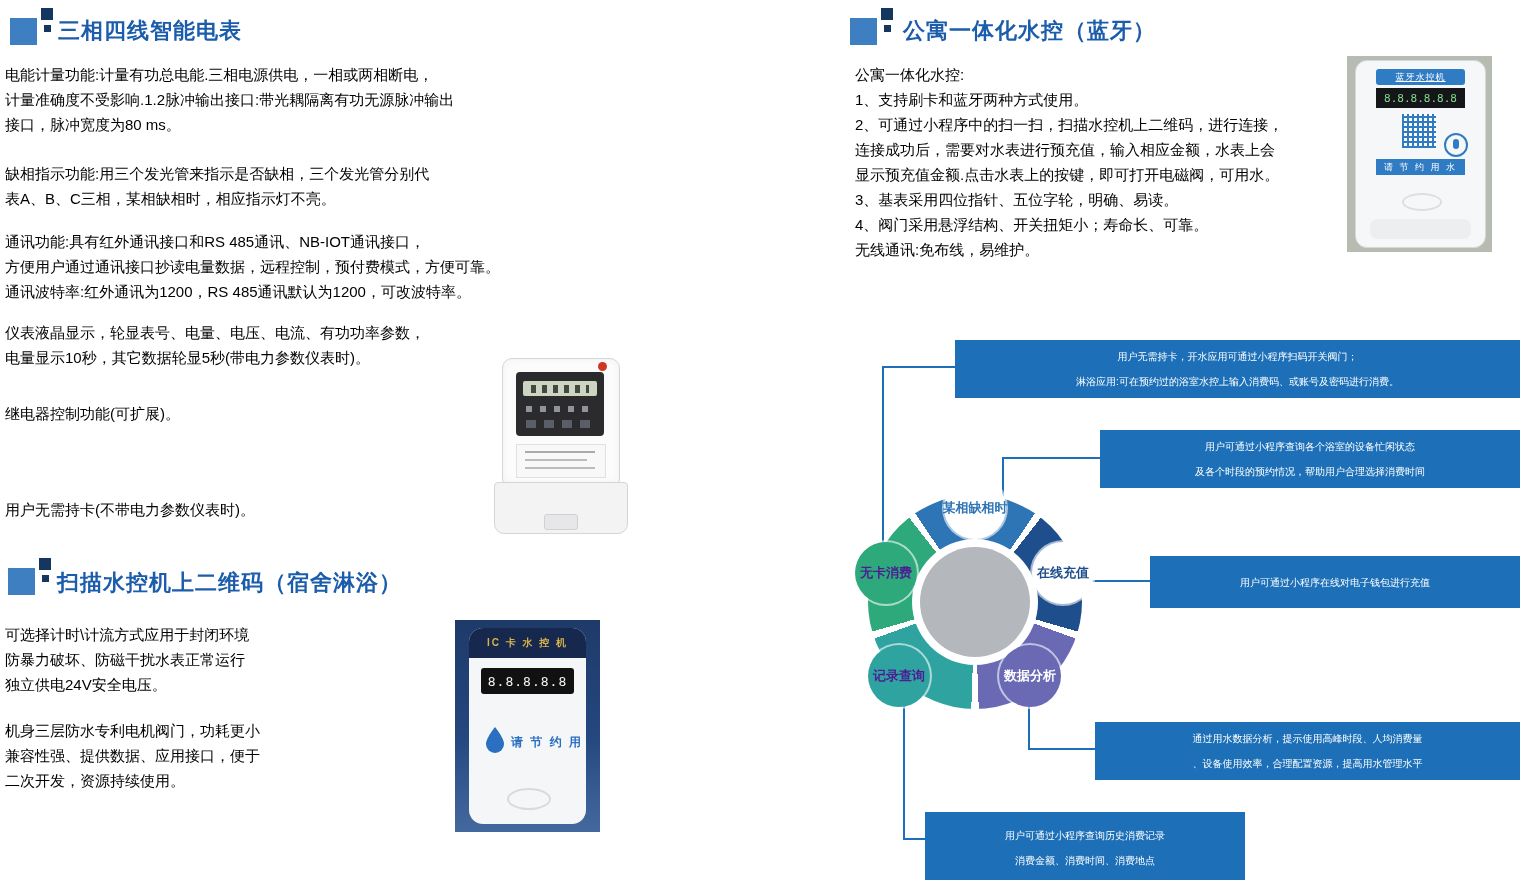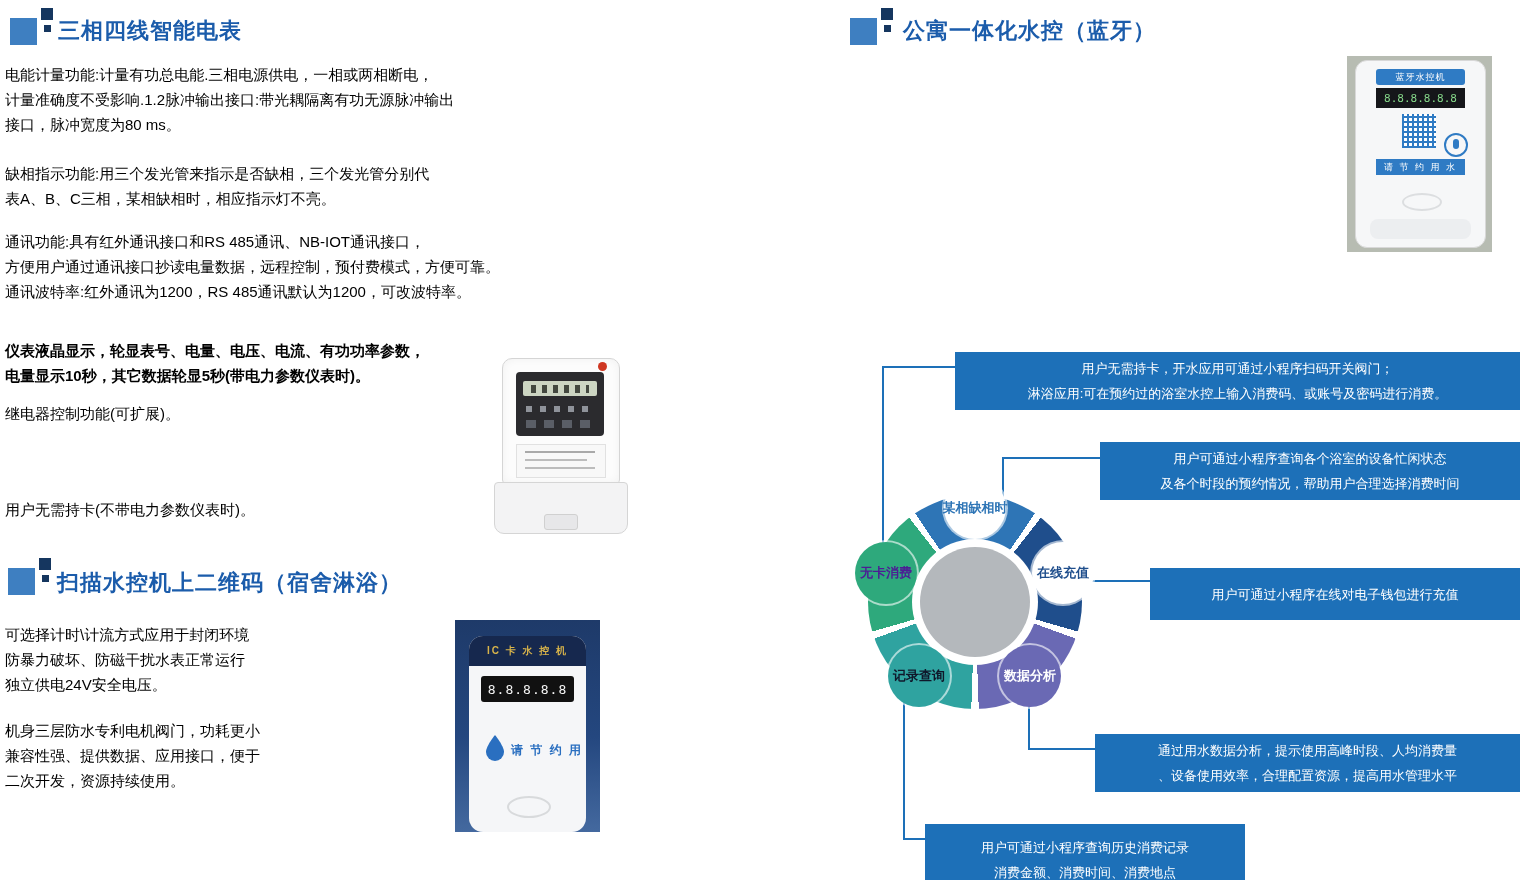--- a/index.html
+++ b/index.html
@@ -5,23 +5,23 @@
   html,body{margin:0;padding:0;background:#fff;}
   .page{position:relative;width:1525px;height:880px;background:#ffffff;
         font-family:"Liberation Sans",sans-serif;color:#111;overflow:hidden;}
   .abs{position:absolute;}
   .title{font-size:22px;font-weight:bold;color:#1b5cab;letter-spacing:1px;white-space:nowrap;}
   .para{font-size:15px;line-height:25px;color:#000;white-space:pre-line;}
   .ticon{width:46px;height:44px;}
   .ticon div{position:absolute;}
   .ticon .big{width:27px;height:27px;background:#3e7fc1;}
   .ticon .sm{background:#15365f;}
-  .callout{background:#1d70b8;color:#fff;font-size:13px;line-height:25px;
+  .callout{background:#1d70b8;color:#fff;font-size:10px;line-height:25px;
            display:flex;align-items:center;justify-content:center;text-align:center;
-           white-space:pre-line;box-sizing:border-box;padding:4px 10px;margin-top:12px;}
+           white-space:pre-line;box-sizing:border-box;padding:4px 10px;}
   .line{background:#1d70b8;}
   .seg{width:62px;height:62px;border-radius:50%;display:flex;align-items:center;
        justify-content:center;font-size:13px;font-weight:bold;white-space:nowrap;
        box-shadow:0 0 0 2px rgba(255,255,255,.6);}
   .mono{font-family:"DejaVu Sans Mono",monospace;}
   .flexc{display:flex;align-items:center;justify-content:center;}
 </style>
 </head>
 <body>
 
@@ -35,21 +35,21 @@
   <div class="abs title" style="left:58px;top:16px;">三相四线智能电表</div>
 
   <div class="abs para" style="left:5px;top:62px;width:525px;">电能计量功能:计量有功总电能.三相电源供电，一相或两相断电，
 计量准确度不受影响.1.2脉冲输出接口:带光耦隔离有功无源脉冲输出
 接口，脉冲宽度为80 ms。</div>
   <div class="abs para" style="left:5px;top:161px;width:525px;">缺相指示功能:用三个发光管来指示是否缺相，三个发光管分别代
 表A、B、C三相，某相缺相时，相应指示灯不亮。</div>
   <div class="abs para" style="left:5px;top:229px;width:530px;">通讯功能:具有红外通讯接口和RS 485通讯、NB-IOT通讯接口，
 方便用户通过通讯接口抄读电量数据，远程控制，预付费模式，方便可靠。
 通讯波特率:红外通讯为1200，RS 485通讯默认为1200，可改波特率。</div>
-  <div class="abs para" style="left:5px;top:338px;width:525px;font-weight:bold;">仪表液晶显示，轮显表号、电量、电压、电流、有功功率参数，
+  <div class="abs para" style="left:5px;top:320px;width:525px;">仪表液晶显示，轮显表号、电量、电压、电流、有功功率参数，
 电量显示10秒，其它数据轮显5秒(带电力参数仪表时)。</div>
   <div class="abs para" style="left:5px;top:401px;width:400px;">继电器控制功能(可扩展)。</div>
   <div class="abs para" style="left:5px;top:497px;width:400px;">用户无需持卡(不带电力参数仪表时)。</div>
 
   <div class="abs" style="left:492px;top:356px;width:136px;height:178px;">
     <div class="abs" style="left:10px;top:2px;width:116px;height:124px;background:#fcfcfc;border:1px solid #d5d5d5;border-radius:10px 10px 4px 4px;box-shadow:inset 0 0 8px rgba(0,0,0,.05);"></div>
     <div class="abs" style="left:106px;top:6px;width:9px;height:9px;border-radius:50%;background:#cf3722;"></div>
     <div class="abs" style="left:24px;top:16px;width:88px;height:64px;background:#2b2b2e;border-radius:4px;">
       <div class="abs" style="left:7px;top:9px;width:74px;height:15px;background:#ccd5c2;border-radius:2px;background-image:repeating-linear-gradient(90deg,#43483f 0 5px,rgba(0,0,0,0) 5px 11px);background-size:58px 8px;background-repeat:no-repeat;background-position:8px 4px;"></div>
       <div class="abs" style="left:10px;top:34px;width:68px;height:6px;background:repeating-linear-gradient(90deg,#8f939a 0 6px,rgba(0,0,0,0) 6px 14px);"></div>
@@ -72,42 +72,50 @@
   <div class="abs title" style="left:57px;top:568px;">扫描水控机上二维码（宿舍淋浴）</div>
 
   <div class="abs para" style="left:5px;top:622px;width:330px;">可选择计时\计流方式应用于封闭环境
 防暴力破坏、防磁干扰水表正常运行
 独立供电24V安全电压。</div>
   <div class="abs para" style="left:5px;top:718px;width:330px;">机身三层防水专利电机阀门，功耗更小
 兼容性强、提供数据、应用接口，便于
 二次开发，资源持续使用。</div>
 
   <div class="abs" style="left:455px;top:620px;width:145px;height:212px;background:linear-gradient(180deg,#1e3a69 0%,#24477f 55%,#44699f 100%);">
-    <div class="abs" style="left:14px;top:16px;width:117px;height:196px;background:#f5f6f8;border-radius:14px;overflow:hidden;">
+    <div class="abs" style="left:14px;top:8px;width:117px;height:196px;background:#f5f6f8;border-radius:14px;overflow:hidden;">
       <div class="abs flexc" style="left:0;top:0;width:117px;height:30px;background:#16284e;color:#d9b44a;font-size:10px;font-weight:bold;letter-spacing:2px;">IC 卡 水 控 机</div>
       <div class="abs flexc mono" style="left:12px;top:40px;width:93px;height:26px;background:#111;border-radius:3px;color:#f4f4f4;font-size:13px;letter-spacing:1px;">8.8.8.8.8</div>
       <svg class="abs" style="left:14px;top:98px;" width="24" height="28" viewBox="0 0 24 28">
         <path d="M12 1C12 1 3 12 3 18a9 9 0 0018 0C21 12 12 1 12 1z" fill="#2a6fc0"></path>
       </svg>
       <div class="abs" style="left:42px;top:106px;color:#2a6fc0;font-size:12px;font-weight:bold;letter-spacing:2px;white-space:nowrap;">请 节 约 用 水</div>
       <div class="abs" style="left:38px;top:160px;width:40px;height:18px;border:2px solid #d8dadc;border-radius:50%;"></div>
     </div>
   </div>
 
   <div class="abs ticon" style="left:850px;top:6px;">
     <div class="big" style="left:0;top:12px;"></div>
     <div class="sm" style="left:31px;top:2px;width:12px;height:12px;"></div>
     <div class="sm" style="left:34px;top:19px;width:7px;height:7px;"></div>
   </div>
   <div class="abs title" style="left:903px;top:16px;">公寓一体化水控（蓝牙）</div>
 
+  <div class="abs para" style="left:855px;top:62px;width:485px;">公寓一体化水控:
+1、支持刷卡和蓝牙两种方式使用。
+2、可通过小程序中的扫一扫，扫描水控机上二维码，进行连接，
+连接成功后，需要对水表进行预充值，输入相应金额，水表上会
+显示预充值金额.点击水表上的按键，即可打开电磁阀，可用水。
+3、基表采用四位指针、五位字轮，明确、易读。
+4、阀门采用悬浮结构、开关扭矩小；寿命长、可靠。
+无线通讯:免布线，易维护。</div>
 
   <div class="abs" style="left:1347px;top:56px;width:145px;height:196px;background:#b7bcb2;">
     <div class="abs" style="left:8px;top:4px;width:129px;height:186px;background:#f6f7f8;border:1px solid #d8d8d8;border-radius:12px;overflow:hidden;">
-      <div class="abs flexc" style="left:20px;top:8px;width:89px;height:16px;background:#2f7bc4;border-radius:3px;color:#fff;font-size:9px;letter-spacing:1px;">蓝牙水控机</div>
+      <div class="abs flexc" style="left:20px;top:8px;width:89px;height:16px;background:#2f7bc4;border-radius:3px;color:#fff;font-size:9px;letter-spacing:1px;text-decoration:underline;">蓝牙水控机</div>
       <div class="abs flexc mono" style="left:20px;top:27px;width:89px;height:20px;background:#15161a;color:#86d98a;font-size:11px;">8.8.8.8.8.8</div>
       <div class="abs" style="left:46px;top:53px;width:34px;height:34px;background-color:#fff;background-image:repeating-linear-gradient(0deg,#2f7bc4 0 2px,rgba(0,0,0,0) 2px 5px),repeating-linear-gradient(90deg,#2f7bc4 0 2px,rgba(0,0,0,0) 2px 5px);"></div>
       <div class="abs" style="left:88px;top:72px;width:20px;height:20px;border:2px solid #2f7bc4;border-radius:50%;">
         <div class="abs" style="left:7px;top:4px;width:6px;height:10px;background:#2f7bc4;border-radius:3px;"></div>
       </div>
       <div class="abs flexc" style="left:20px;top:98px;width:89px;height:16px;background:#2f7bc4;color:#fff;font-size:9px;letter-spacing:2px;">请 节 约 用 水</div>
       <div class="abs" style="left:46px;top:132px;width:36px;height:14px;border:2px solid #dcdee0;border-radius:50%;"></div>
       <div class="abs" style="left:14px;top:158px;width:101px;height:20px;background:#eceef0;border-radius:8px;"></div>
     </div>
   </div>
@@ -122,21 +130,21 @@
   <div class="abs line" style="left:903px;top:702px;width:2px;height:138px;"></div>
   <div class="abs line" style="left:903px;top:838px;width:24px;height:2px;"></div>
 
   <div class="abs" style="left:868px;top:495px;width:214px;height:214px;border-radius:50%;background:conic-gradient(from -34deg,#2e75b6 0 68deg,#fff 68deg 72deg,#1f4e8c 72deg 140deg,#fff 140deg 144deg,#6a69b4 144deg 212deg,#fff 212deg 216deg,#2fa3a0 216deg 284deg,#fff 284deg 288deg,#2ea97c 288deg 356deg,#fff 356deg 360deg);"></div>
   <div class="abs" style="left:912px;top:539px;width:126px;height:126px;background:#fff;border-radius:50%;"></div>
   <div class="abs" style="left:920px;top:547px;width:110px;height:110px;border-radius:50%;background:#b4b8bc;"></div>
 
   <div class="abs seg" style="left:944px;top:477px;background:#fff;color:#2e75b6;">某相缺相时</div>
   <div class="abs seg" style="left:1032px;top:542px;background:#fff;color:#1f4e8c;">在线充值</div>
   <div class="abs seg" style="left:999px;top:645px;background:#6a69b4;color:#fff;">数据分析</div>
-  <div class="abs seg" style="left:888px;top:645px;background:#2fa3a0;color:#0f172a;">记录查询</div>
+  <div class="abs seg" style="left:868px;top:645px;background:#2fa3a0;color:#4c1d95;">记录查询</div>
   <div class="abs seg" style="left:855px;top:542px;background:#2ea97c;color:#4c1d95;">无卡消费</div>
 
   <div class="abs callout" style="left:955px;top:340px;width:565px;height:58px;">用户无需持卡，开水应用可通过小程序扫码开关阀门；
 淋浴应用:可在预约过的浴室水控上输入消费码、或账号及密码进行消费。</div>
   <div class="abs callout" style="left:1100px;top:430px;width:420px;height:58px;">用户可通过小程序查询各个浴室的设备忙闲状态
 及各个时段的预约情况，帮助用户合理选择消费时间</div>
   <div class="abs callout" style="left:1150px;top:556px;width:370px;height:52px;">用户可通过小程序在线对电子钱包进行充值</div>
   <div class="abs callout" style="left:1095px;top:722px;width:425px;height:58px;">通过用水数据分析，提示使用高峰时段、人均消费量
 、设备使用效率，合理配置资源，提高用水管理水平</div>
   <div class="abs callout" style="left:925px;top:812px;width:320px;height:72px;">用户可通过小程序查询历史消费记录

